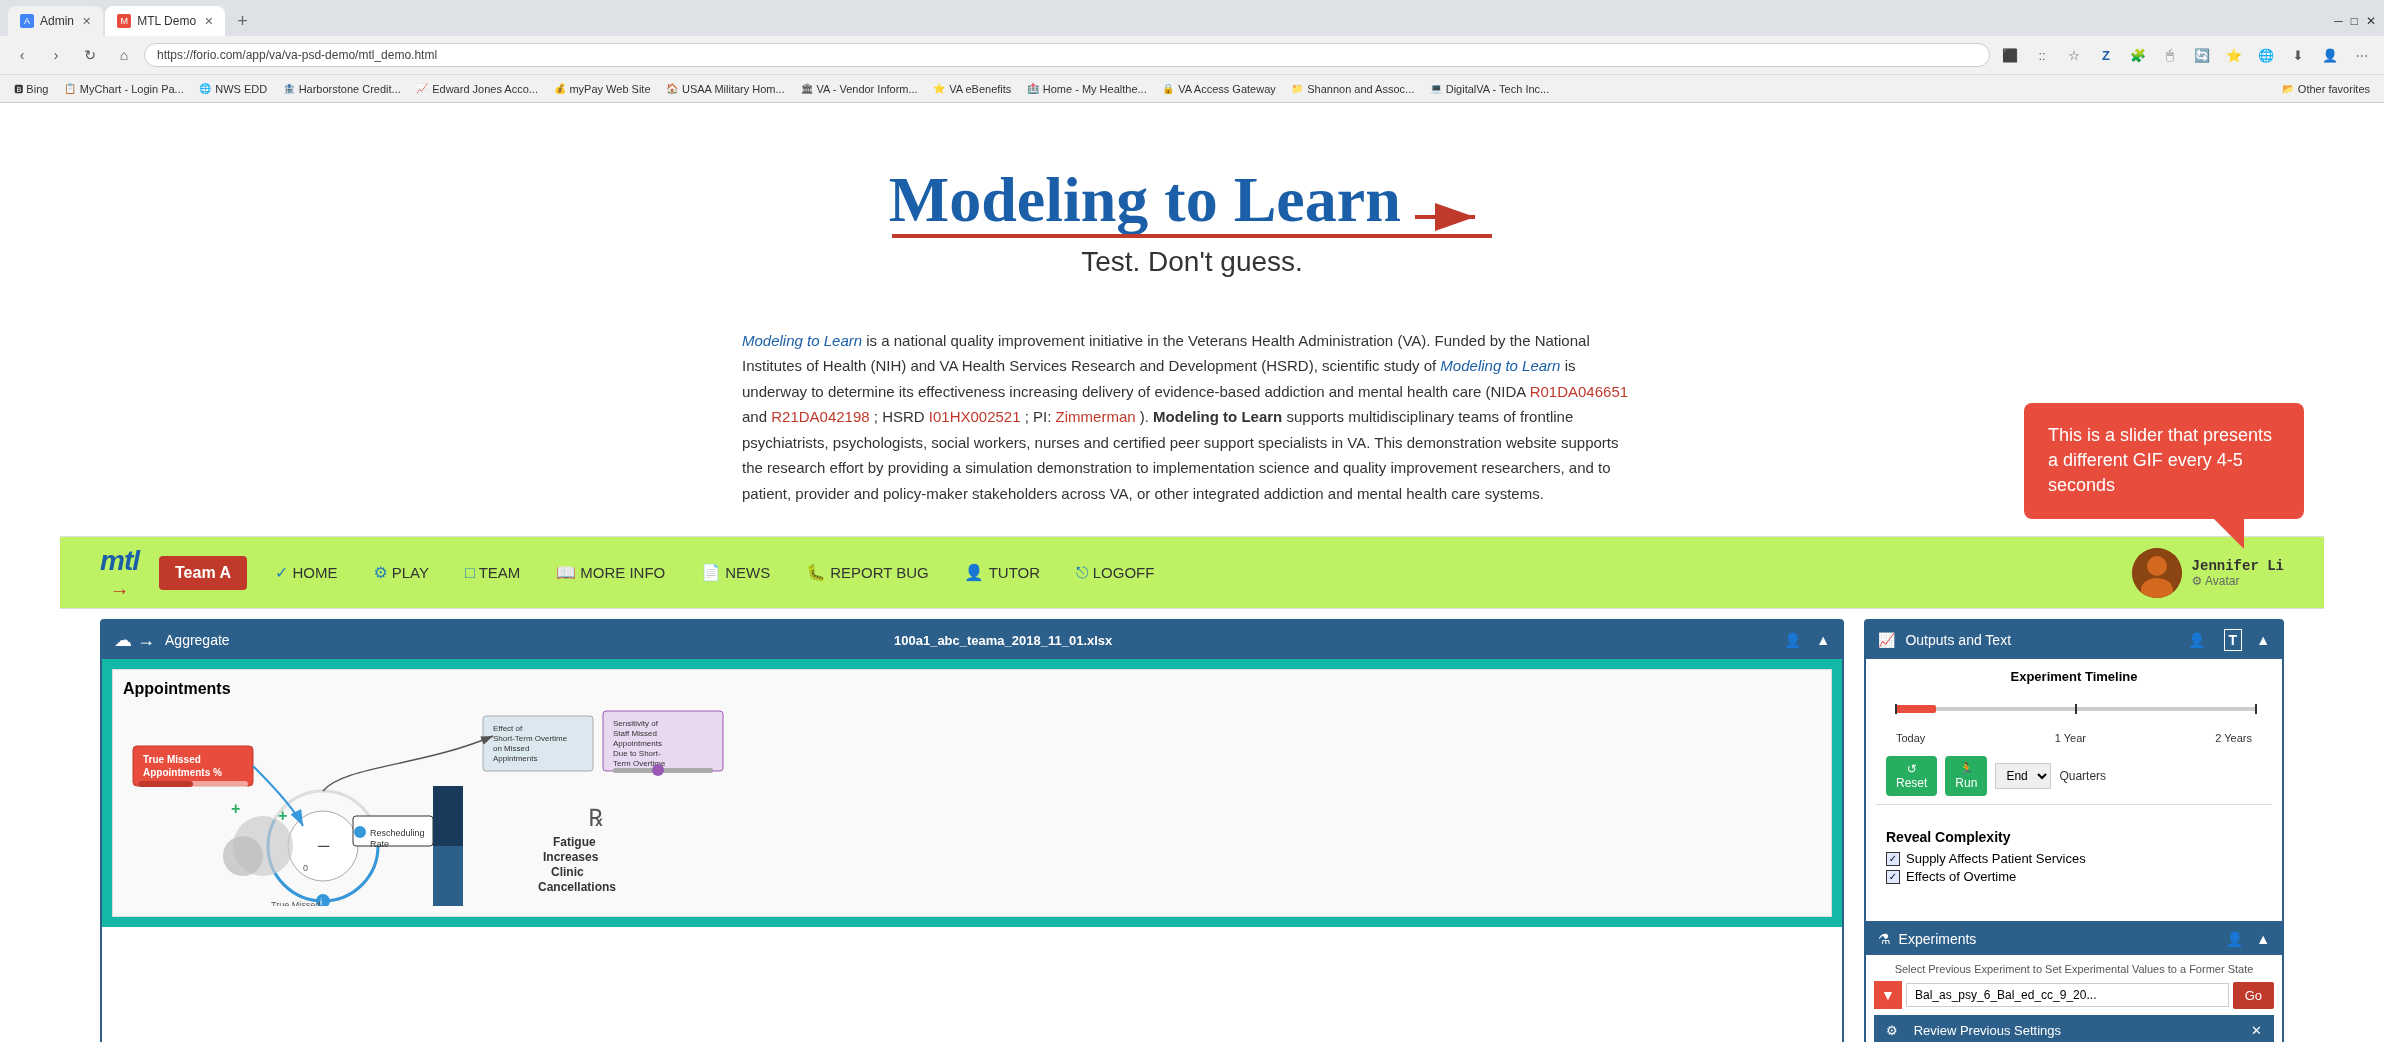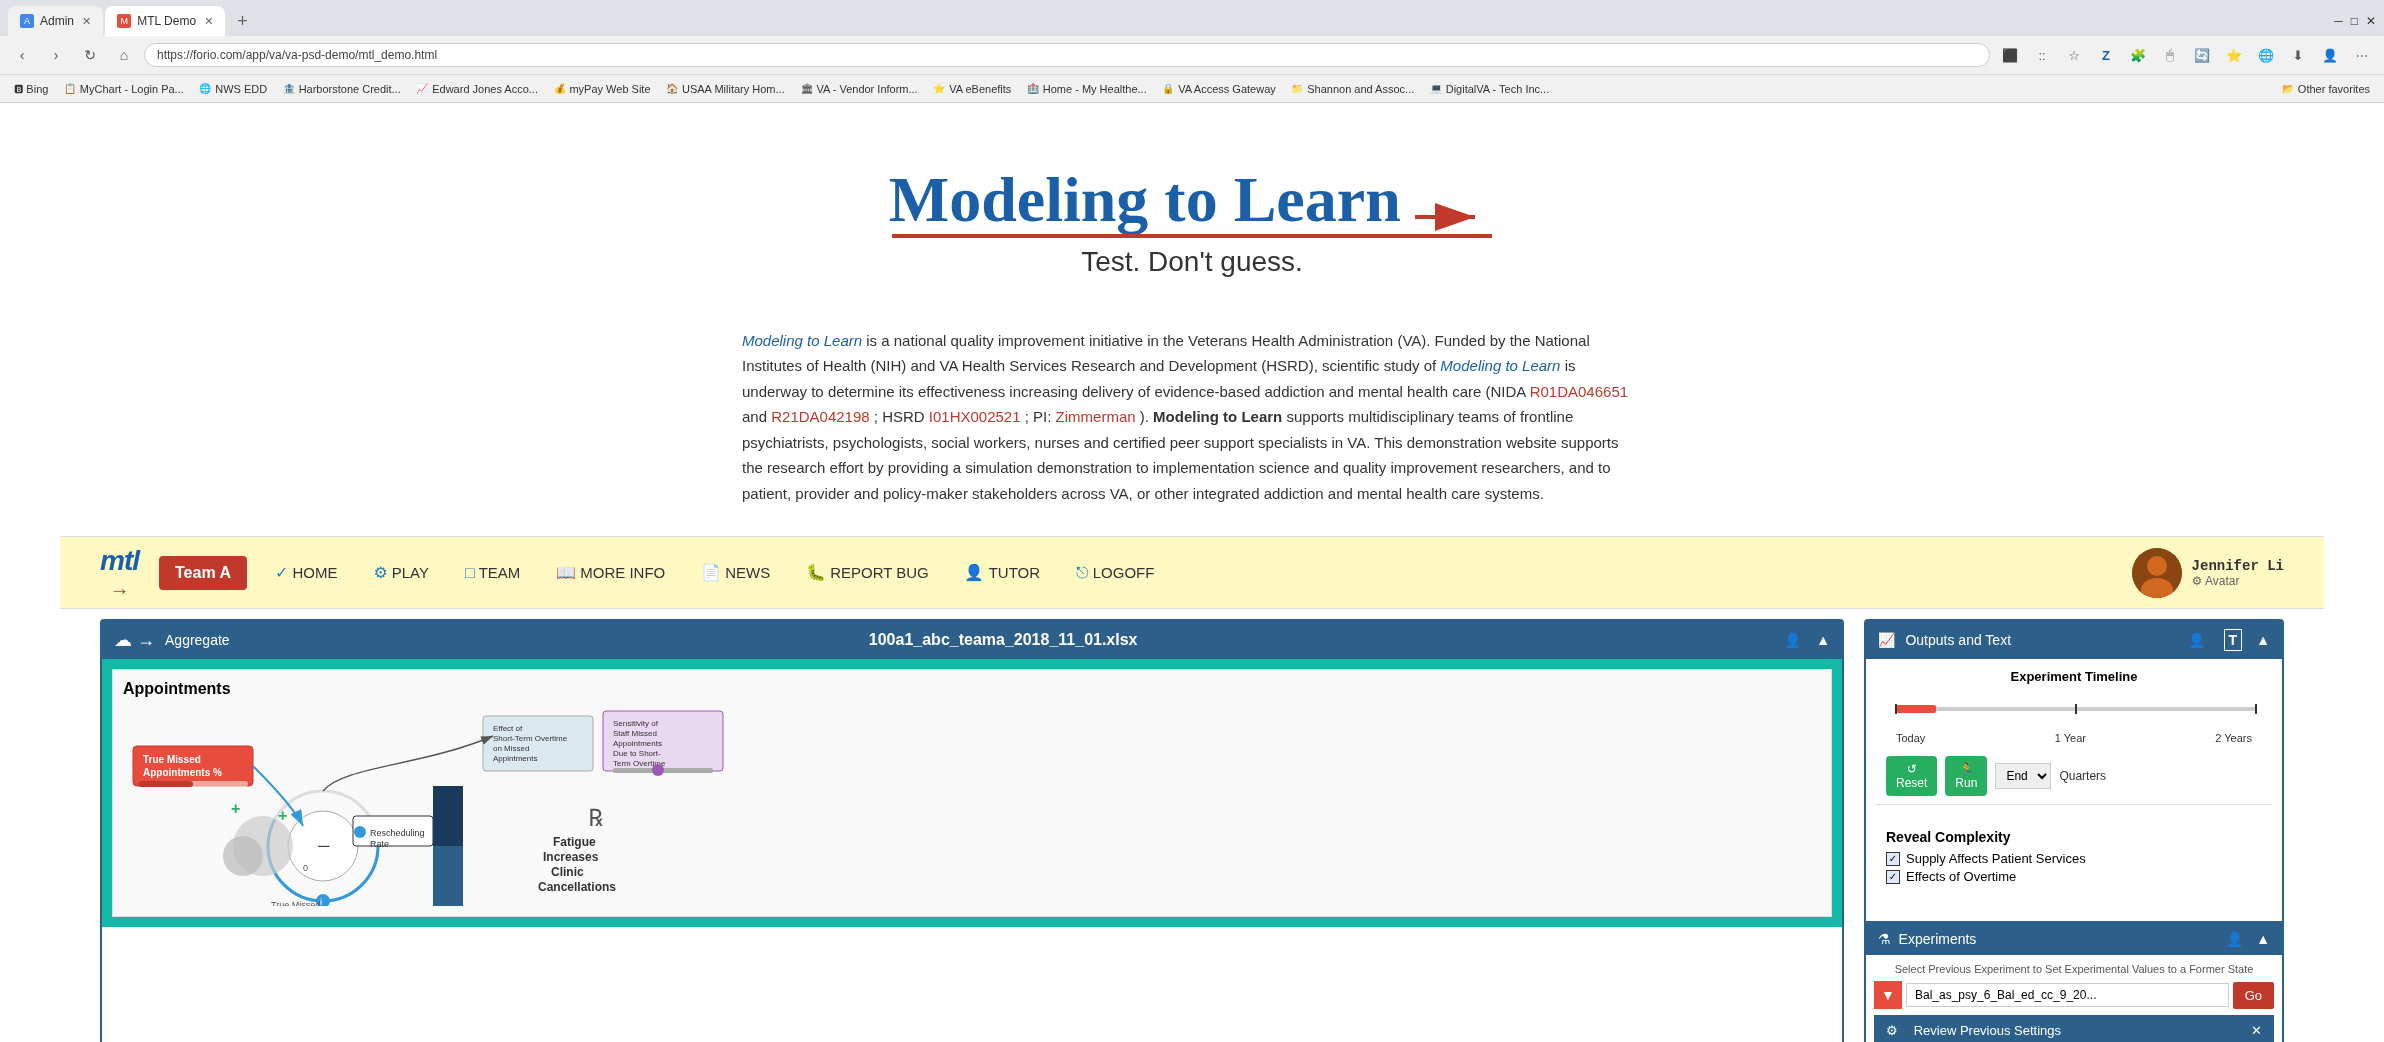--- a/index.html
+++ b/index.html
@@ -36,21 +36,21 @@
     .red-line { height: 4px; background: #c0392b; width: 600px; }
     .subtitle { font-size: 28px; color: #333; font-style: normal; margin-top: 8px; }
 
     
     .description { max-width: 900px; margin: 30px auto; font-size: 15px; line-height: 1.7; color: #333; }
     .description a { color: #c0392b; text-decoration: none; }
     .description em { font-style: italic; color: #1a5fa8; }
     .description strong { font-weight: bold; }
 
     
-    .nav-bar { background: #fef9c3; border-top: 1px solid #ddd; border-bottom: 1px solid #ddd; padding: 8px 40px; display: flex; align-items: center; gap: 20px; }
+    .nav-bar { background: #bef264; border-top: 1px solid #ddd; border-bottom: 1px solid #ddd; padding: 8px 40px; display: flex; align-items: center; gap: 20px; }
     .mtl-logo { font-size: 32px; font-weight: bold; color: #1a5fa8; font-style: italic; display: flex; flex-direction: column; align-items: center; }
     .mtl-arrow { color: #c0392b; font-size: 20px; }
     .nav-item { display: flex; align-items: center; gap: 4px; font-size: 15px; color: #333; cursor: pointer; padding: 4px 8px; }
     .nav-icon-sym { font-size: 16px; color: #2980b9; }
 
     .user-info { margin-left: auto; display: flex; align-items: center; gap: 10px; }
     .user-avatar { width: 50px; height: 50px; border-radius: 50%; background: #8B4513; display: flex; align-items: center; justify-content: center; overflow: hidden; }
     .user-name-block { font-size: 14px; color: #333; }
     .user-name { font-weight: bold; font-family: Liberation Mono, monospace; }
     .avatar-label { color: #666; font-size: 12px; }
@@ -79,21 +79,21 @@
       border-right-color: #e74c3c;
     }
 
     
     .panels-row { display: flex; gap: 20px; padding: 10px 40px; }
 
     
     .panel-left { flex: 1; border: 2px solid #2c5f8a; border-radius: 4px; }
     .panel-header { background: #2c5f8a; color: white; padding: 8px 12px; display: flex; align-items: center; gap: 10px; font-size: 14px; }
     .panel-header-icon { font-size: 18px; }
-    .panel-filename { font-size: 16px; font-weight: bold; margin: 0 auto; }
+    .panel-filename { font-size: 13px; font-weight: bold; margin: 0 auto; }
     .panel-body { background: #14b8a6; padding: 10px; min-height: 200px; }
 
     
     .appointments-section { background: #f9f9f9; padding: 10px; border: 1px solid #ddd; }
     .appointments-title { font-size: 16px; font-weight: bold; margin-bottom: 8px; }
     .diagram-area { position: relative; height: 200px; }
 
     
     .panel-right { width: 420px; border: 2px solid #2c5f8a; border-radius: 4px; }
     .panel-right .panel-header { background: #2c5f8a; }
@@ -229,20 +229,23 @@
     <a href="#">R21DA042198</a>
     <span> ; HSRD </span>
     <a href="#">I01HX002521</a>
     <span> ; PI: </span>
     <a href="#" style="color:#c0392b;">Zimmerman</a>
     <span> ). </span>
     <strong>Modeling to Learn</strong>
     <span> supports multidisciplinary teams of frontline psychiatrists, psychologists, social workers, nurses and certified peer support specialists in VA. This demonstration website supports the research effort by providing a simulation demonstration to implementation science and quality improvement researchers, and to patient, provider and policy-maker stakeholders across VA, or other integrated addiction and mental health care systems.</span>
   </div>
 
+  <div class="tooltip-box">
+    <span>This is a slider that presents a different GIF every 4-5 seconds</span>
+  </div>
 
   <div class="nav-bar">
     <div class="mtl-logo">
       <span style="font-size:28px; font-weight:900; color:#1a5fa8; font-style:italic; letter-spacing:-1px;">mtl</span>
       <span class="mtl-arrow">→</span>
     </div>
     <div class="team-a-badge">Team A</div>
 
     <div class="nav-item">
       <span class="nav-icon-sym">✓</span>

